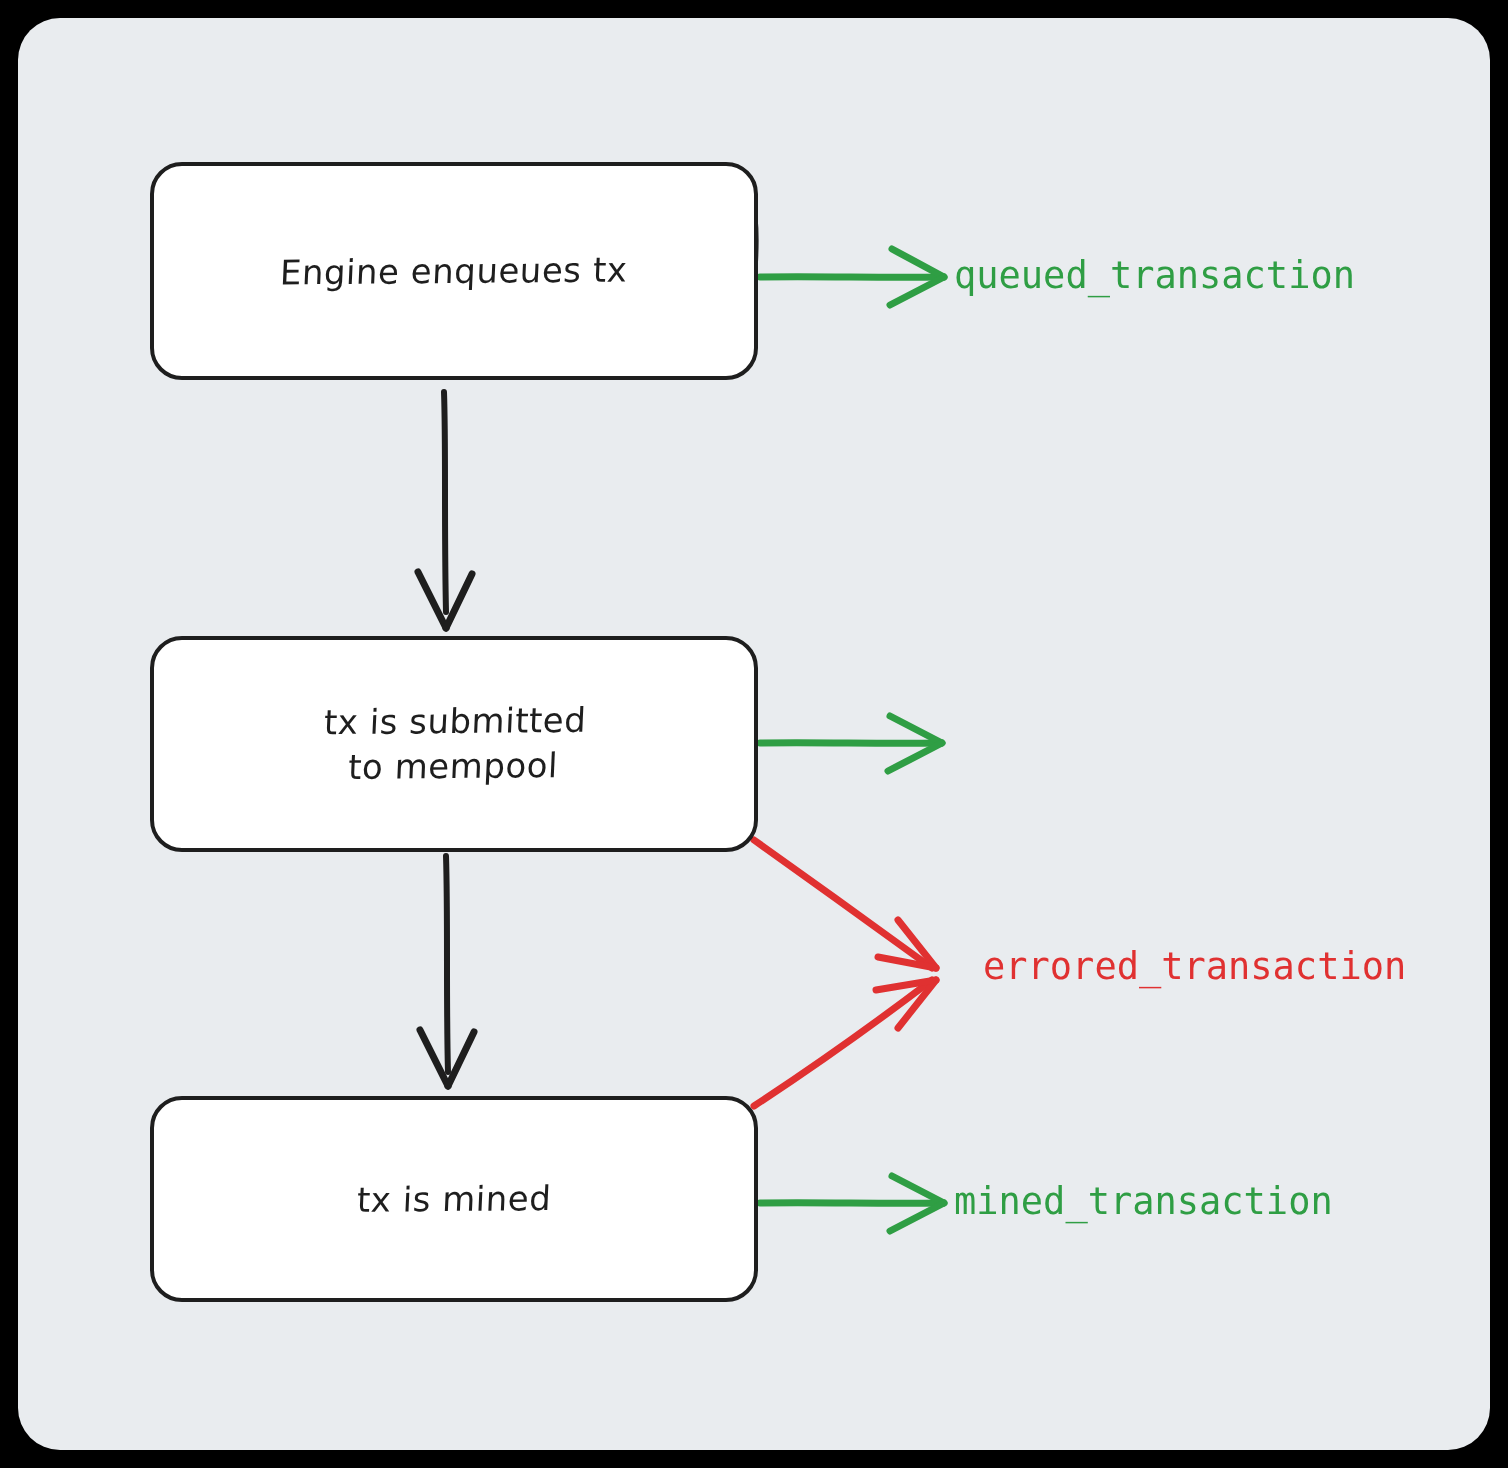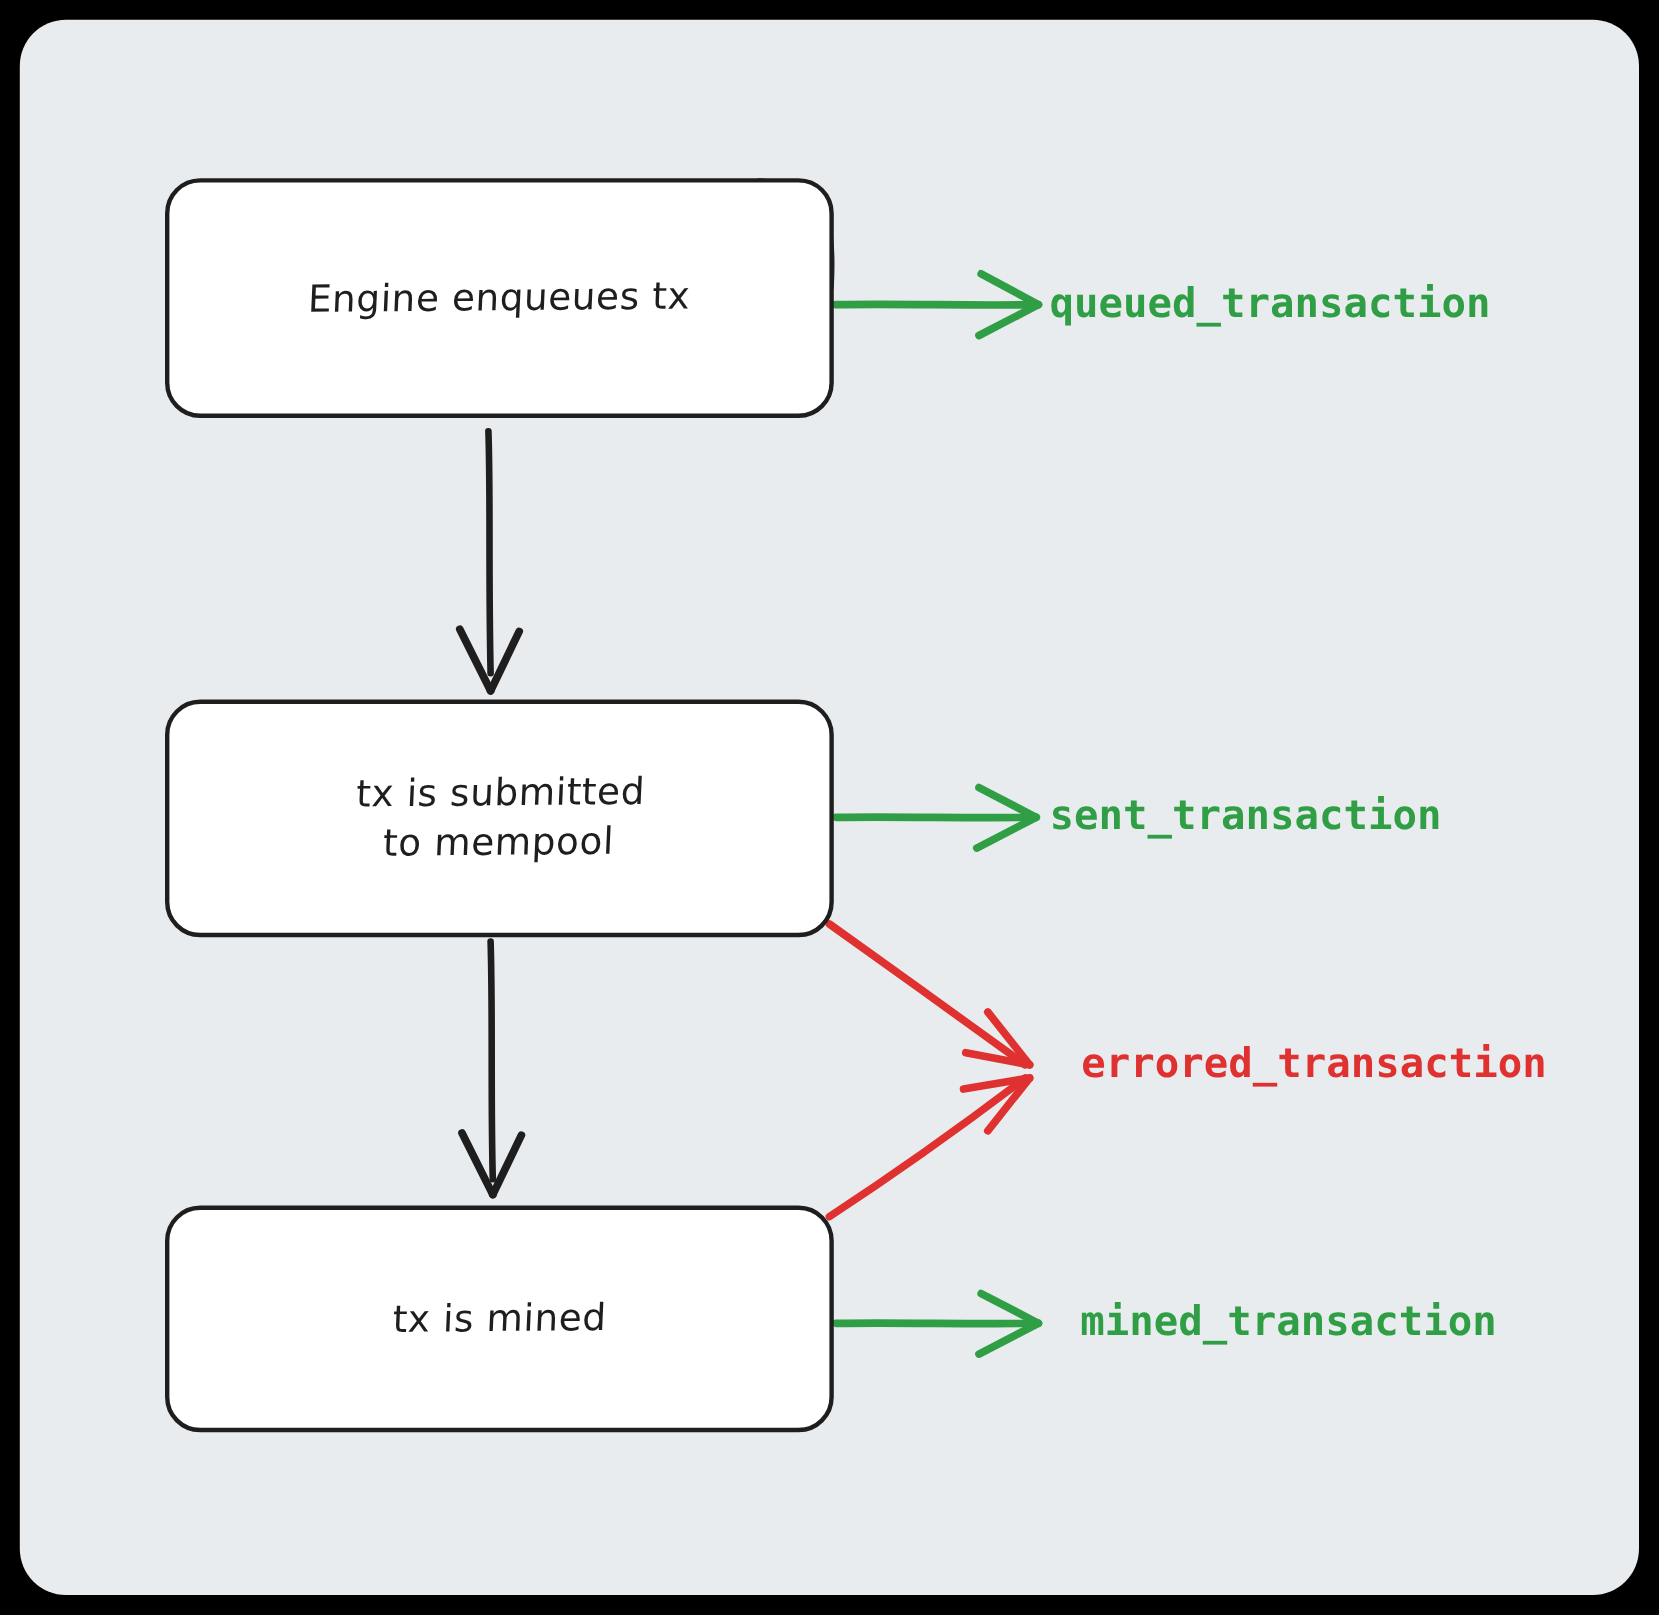--- a/index.html
+++ b/index.html
@@ -63,28 +63,28 @@
 
   #node-enqueue { left: 150px; top: 162px;  width: 608px; height: 218px; }
   #node-mempool { left: 150px; top: 636px;  width: 608px; height: 216px; }
   #node-mined   { left: 150px; top: 1096px; width: 608px; height: 206px; }
 
   
   .event-label {
     position: absolute;
     font-family: "DejaVu Sans Mono", monospace;
     font-size: 37px;
-    font-weight: 700;
+    font-weight: 400;
     letter-spacing: 0px;
     white-space: nowrap;
   }
   #label-queued  { left: 954px;  top: 254px;  }
   #label-sent    { left: 954px;  top: 720px;  }
   #label-errored { left: 954px;  top: 945px; margin-left: 29px;  }
-  #label-mined   { left: 954px;  top: 1180px; margin-left: 28px; }
+  #label-mined   { left: 954px;  top: 1180px; }
 </style>
 </head>
 <body>
 
 <div id="canvas">
 
   <div id="panel"></div>
 
   <svg class="diagram-svg" viewBox="0 0 1508 1468">
 
@@ -143,19 +143,18 @@
     <span class="node-label">tx is submitted
 to mempool</span>
   </div>
 
   <div class="node" id="node-mined">
     <span class="node-label">tx is mined</span>
   </div>
 
   <div class="event-label" id="label-queued" style="color:#2f9e44">queued_transaction</div>
 
-  <div class="event-label" id="label-sent" style="color:#2f9e44">sent_transaction</div>
 
   <div class="event-label" id="label-errored" style="color:#e03131">errored_transaction</div>
 
   <div class="event-label" id="label-mined" style="color:#2f9e44">mined_transaction</div>
 
 </div>
 
 </body></html>

